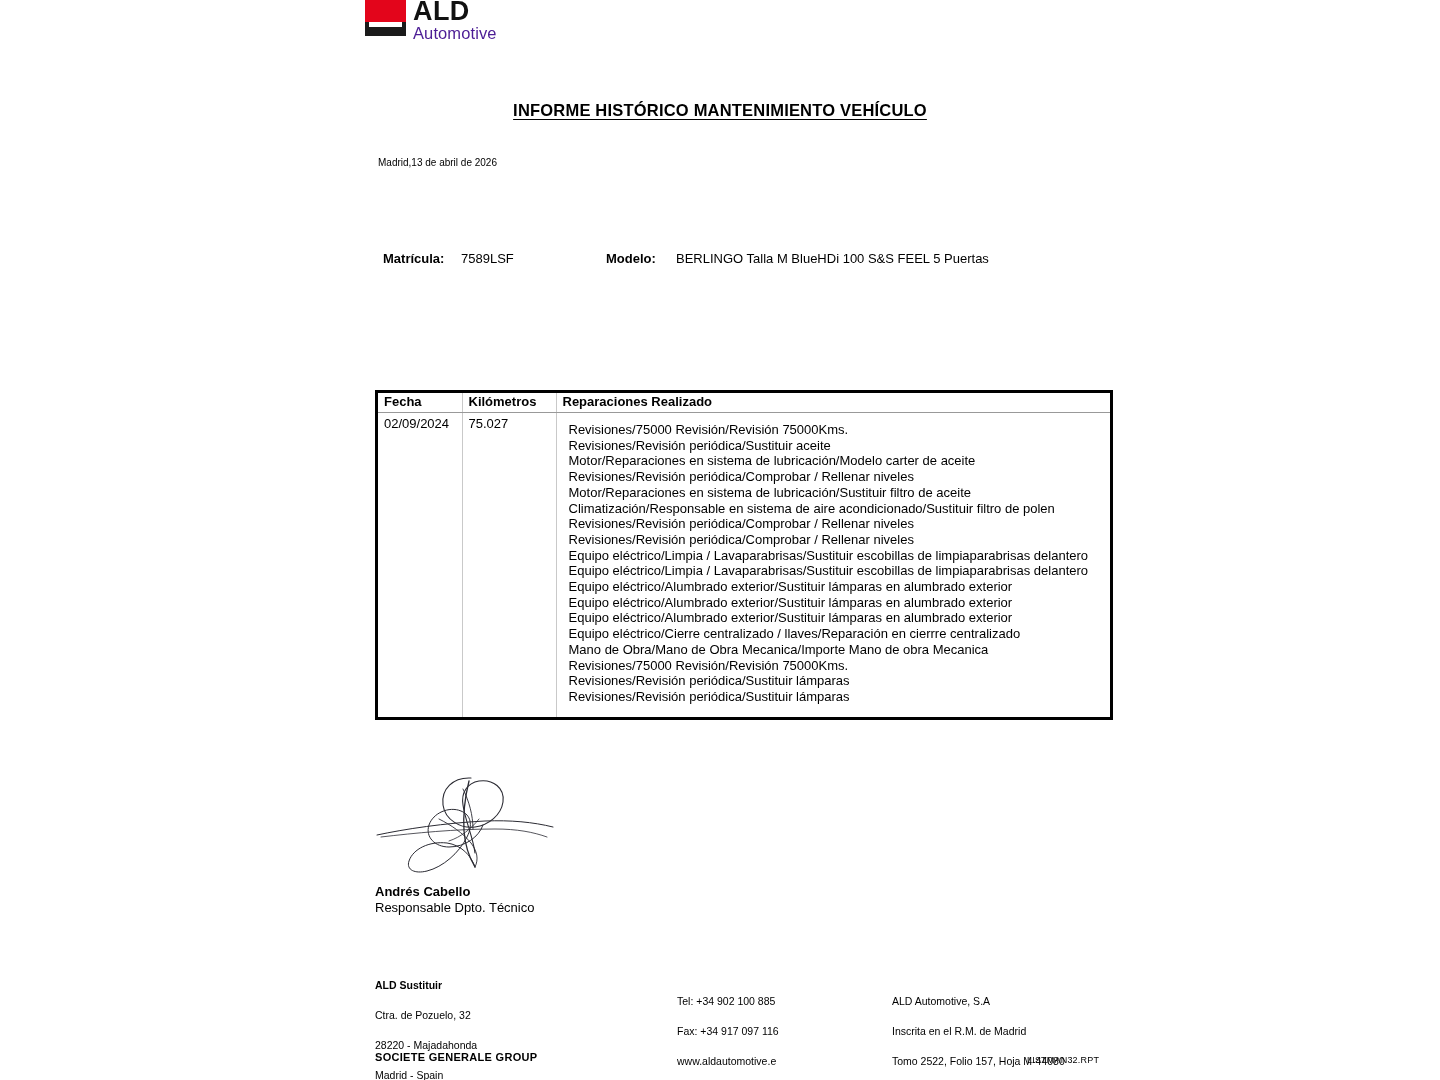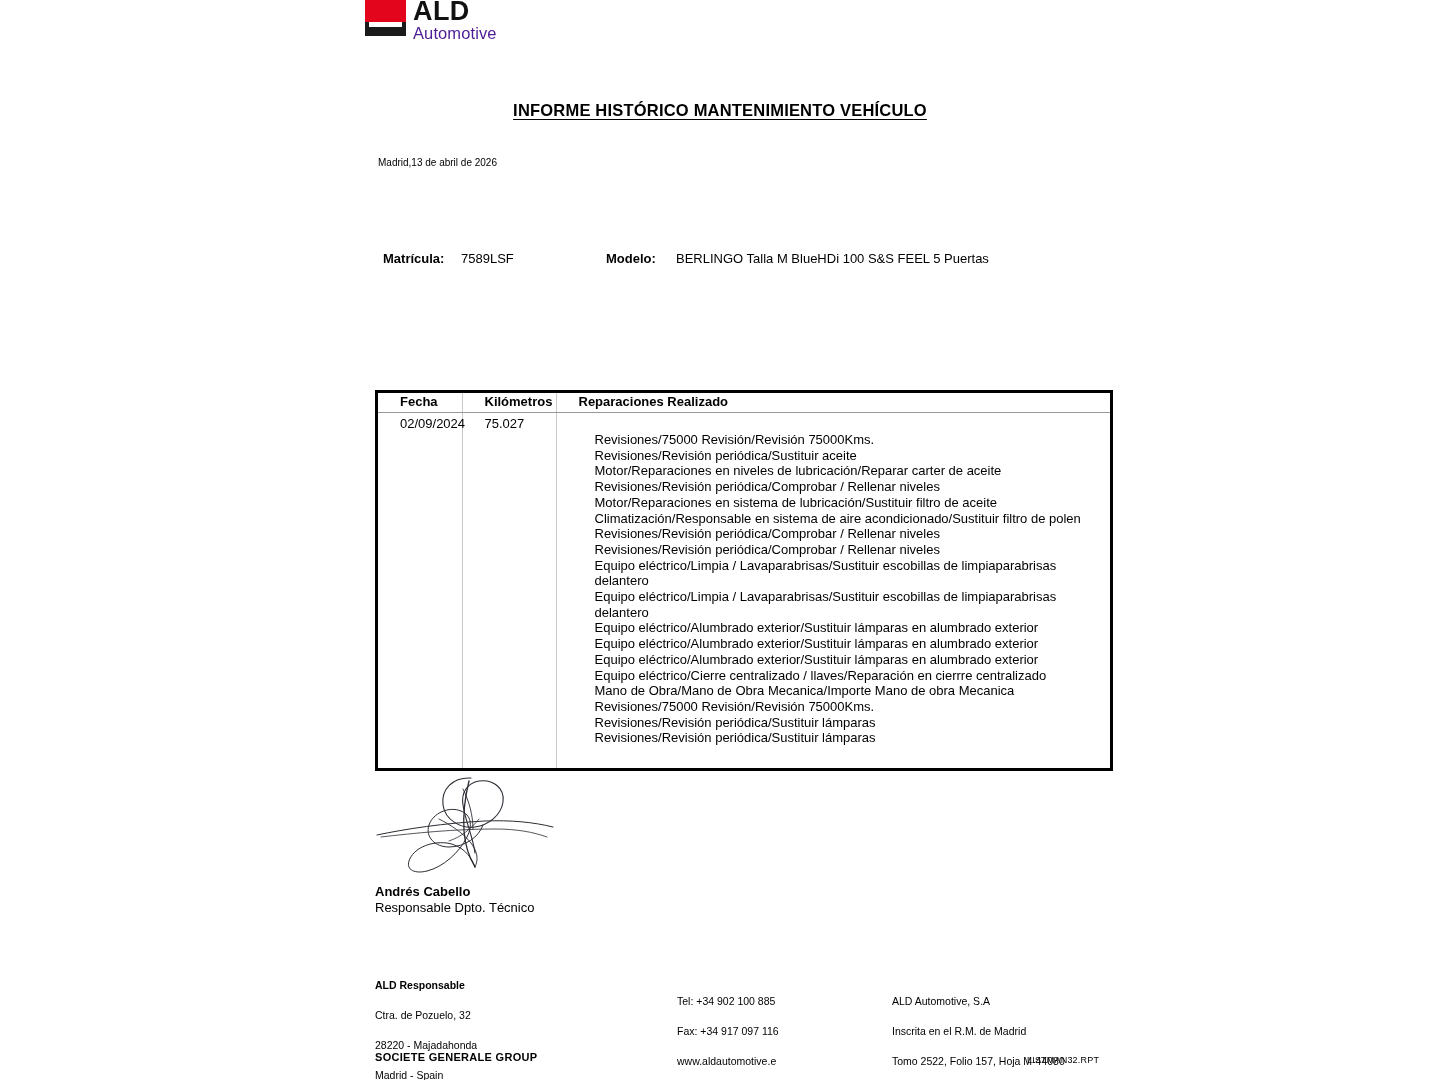--- a/index.html
+++ b/index.html
@@ -135,21 +135,21 @@
   #maint-table table {
     border-collapse: collapse;
     width: 100%;
     table-layout: fixed;
   }
   #maint-table th,
   #maint-table td {
     text-align: left;
     vertical-align: top;
     font-size: 13px;
-    padding: 1px 0 2px 22px;
+    padding: 1px 0 2px 6px;
   }
   #maint-table thead th {
     font-weight: bold;
     border-bottom: 1px solid #999999;
     padding-bottom: 3px;
   }
   .col-fecha { width: 84px; }
   .col-km    { width: 94px; }
   .col-mant  { width: auto; }
   #maint-table .cell-km,
@@ -158,21 +158,21 @@
   }
   #maint-table thead .cell-km,
   #maint-table thead .cell-mant {
     border-left: 1px solid #c9c9c9;
   }
   #maint-table tbody td {
     padding-top: 3px;
     padding-bottom: 6px;
   }
   .task-list {
-    margin: 16px;
+    margin: 6px;
     padding: 0;
     list-style: none;
   }
   .task-list li {
     font-size: 13px;
     line-height: 15.7px;
     white-space: normal;
   }
   .cell-mant { padding-right: 90px; }
 
@@ -273,21 +273,21 @@
     </thead>
     <tbody id="maint-tbody">
 
     <tr>
           <td class="cell-fecha">02/09/2024</td>
           <td class="cell-km">75.027</td>
           <td class="cell-mant">
             <ul class="task-list">
               <li>Revisiones/75000 Revisión/Revisión 75000Kms.</li>
               <li>Revisiones/Revisión periódica/Sustituir aceite</li>
-              <li>Motor/Reparaciones en niveles de lubricación/Reparar carter de aceite</li>
+              <li>Motor/Reparaciones en sistema de lubricación/Modelo carter de aceite</li>
               <li>Revisiones/Revisión periódica/Comprobar / Rellenar niveles</li>
               <li>Motor/Reparaciones en sistema de lubricación/Sustituir filtro de aceite</li>
               <li>Climatización/Responsable en sistema de aire acondicionado/Sustituir filtro de polen</li>
               <li>Revisiones/Revisión periódica/Comprobar / Rellenar niveles</li>
               <li>Revisiones/Revisión periódica/Comprobar / Rellenar niveles</li>
               <li>Equipo eléctrico/Limpia / Lavaparabrisas/Sustituir escobillas de limpiaparabrisas delantero</li>
               <li>Equipo eléctrico/Limpia / Lavaparabrisas/Sustituir escobillas de limpiaparabrisas delantero</li>
               <li>Equipo eléctrico/Alumbrado exterior/Sustituir lámparas en alumbrado exterior</li>
               <li>Equipo eléctrico/Alumbrado exterior/Sustituir lámparas en alumbrado exterior</li>
               <li>Equipo eléctrico/Alumbrado exterior/Sustituir lámparas en alumbrado exterior</li>
@@ -318,21 +318,21 @@
   </svg>
 </div>
 
 <div id="signer-block">
   <div id="signer-name">Andrés Cabello</div>
   <div id="signer-role">Responsable Dpto. Técnico</div>
 </div>
 
 <div id="footer">
   <div class="footer-col" id="footer-col-address">
-    <span class="f-strong">ALD Responsable</span>
+    <span class="f-strong">ALD Sustituir</span>
     <span class="f-line">Ctra. de Pozuelo, 32</span>
     <span class="f-line">28220 - Majadahonda</span>
     <span class="f-line">Madrid - Spain</span>
   </div>
 
   <div class="footer-col" id="footer-col-contact">
     <span class="f-line">Tel:  +34 902 100 885</span>
     <span class="f-line">Fax: +34 917 097 116</span>
     <span class="f-line">www.aldautomotive.e</span>
   </div>

